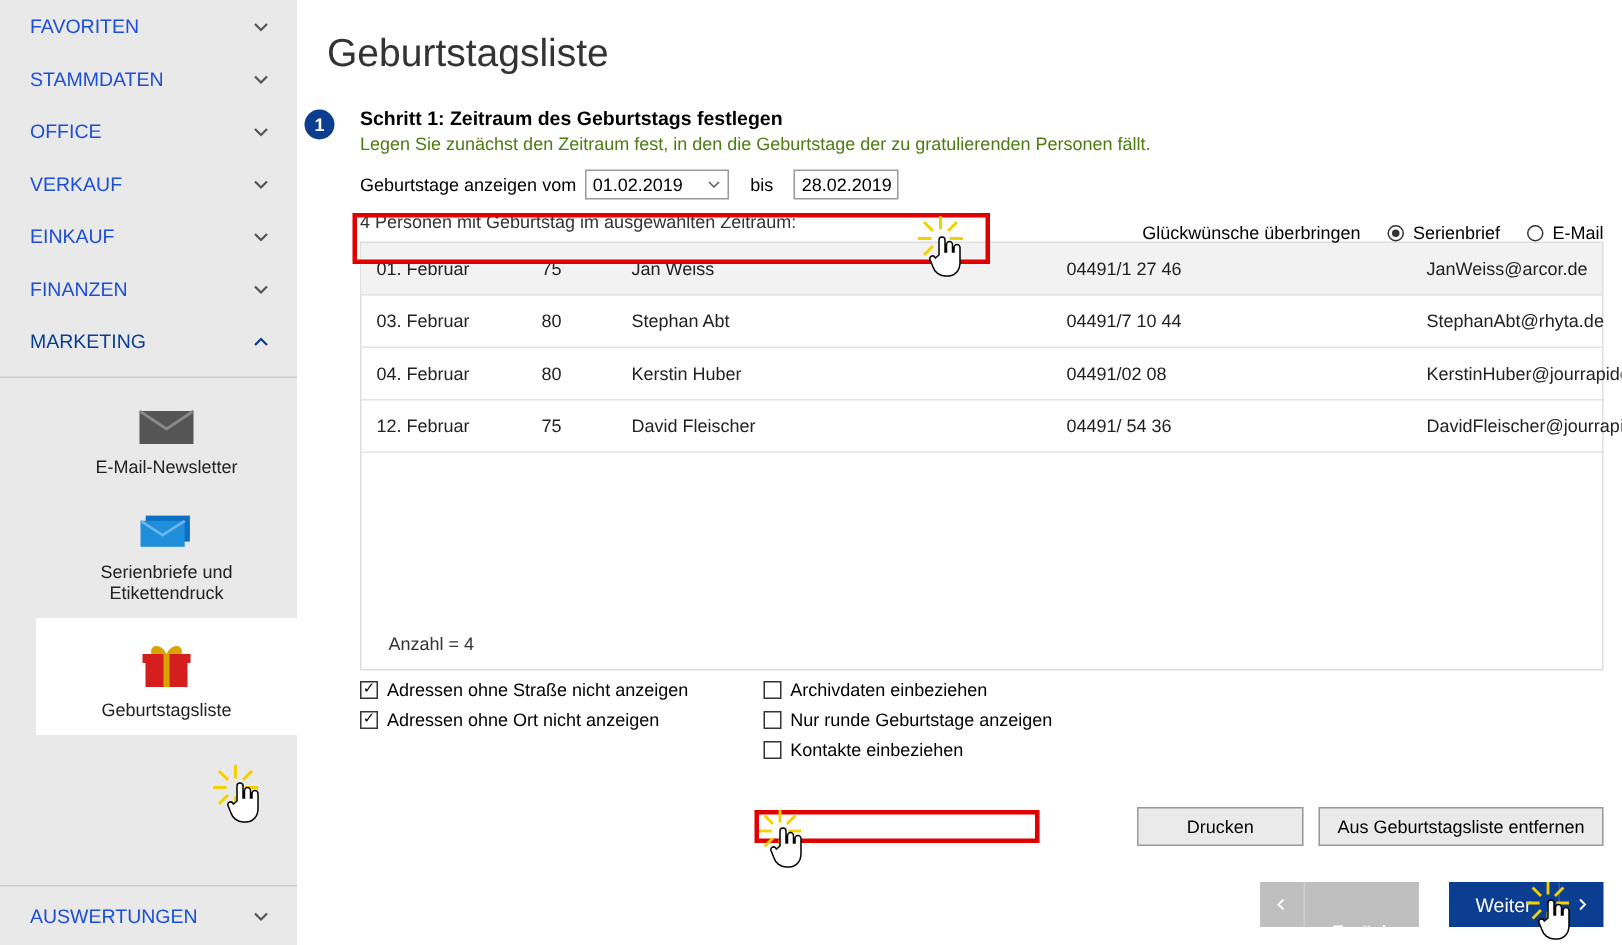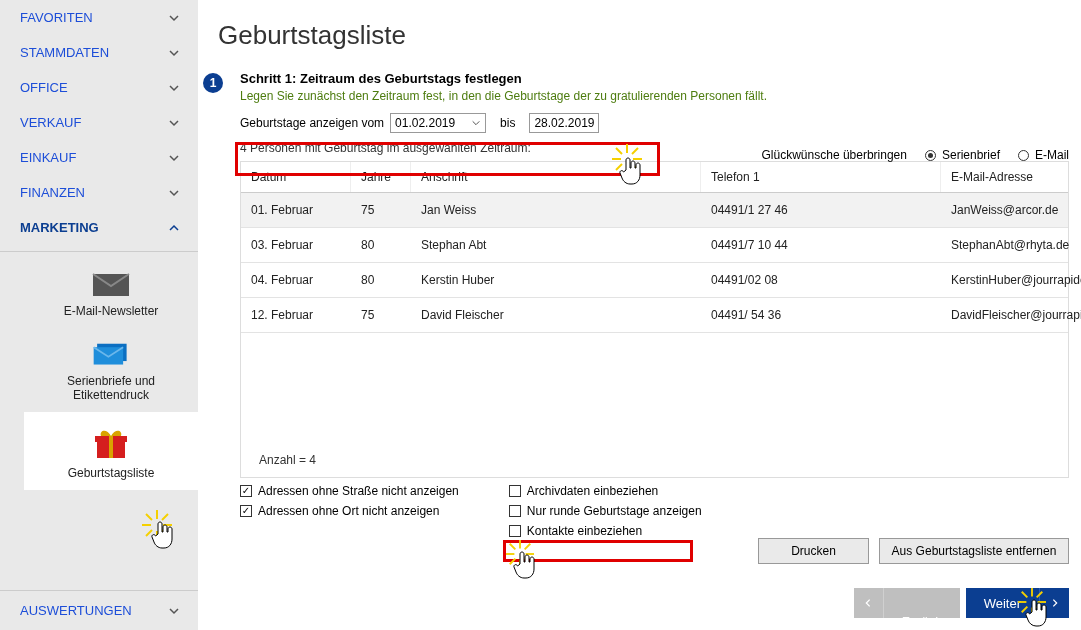--- a/index.html
+++ b/index.html
@@ -1,21 +1,21 @@
 <!DOCTYPE html>
 <html><head>
 <meta charset="utf-8">
 <style>
   * { box-sizing: border-box; margin: 0; padding: 0; font-family: "Segoe UI", Arial, sans-serif; }
   body { width: 1081px; height: 630px; background: #fff; overflow: hidden; position: relative; }
 
   
   .sidebar { position: absolute; left: 0; top: 0; width: 198px; height: 630px; background: #e9e9e9; }
   .nav-item { display: flex; align-items: center; justify-content: space-between; padding: 10px 18px 10px 20px; font-size: 13px; color: #1d4ed8; cursor: pointer; }
-  .nav-item.active { color: #0b3e91; font-weight: 700; }
+  .nav-item.active { color: #0b3e91; font-weight: 400; }
   .chevron { width: 12px; height: 12px; }
   .chevron svg { width: 12px; height: 12px; }
 
   .subnav { background: #e9e9e9; text-align: center; padding-left: 24px; }
   .subnav-item { padding: 14px 6px 10px; font-size: 12px; color: #222; cursor: pointer; }
   .subnav-item .icon { display: block; margin: 0 auto 6px; }
   .subnav-item.active { background: #fff; }
 
   .nav-bottom { position: absolute; bottom: 0; width: 100%; border-top: 1px solid #ccc; }
   .nav-item.bottom { padding: 12px 18px 12px 20px; }
@@ -62,21 +62,21 @@
 
   .action-buttons { position: absolute; right: 12px; top: 538px; display: flex; gap: 10px; }
   .btn { height: 26px; border: 1px solid #999; background: #eaeaea; font-size: 12px; display: inline-flex; align-items: center; justify-content: center; cursor: pointer; }
   .btn.print { width: 111px; }
   .btn.remove { width: 190px; }
 
   .wizard-buttons { position: absolute; right: 12px; bottom: 12px; display: flex; gap: 0; }
   .wiz-back { height: 30px; display: inline-flex; align-items: center; background: #bfbfbf; color: #fff; font-size: 13px; }
   .wiz-back .arrow { width: 30px; display: flex; align-items: center; justify-content: center; border-right: 1px solid #d0d0d0; height: 100%; }
   .wiz-back .lbl { padding: 0 18px; margin-top: 37px; }
-  .wiz-next { height: 30px; display: inline-flex; align-items: center; background: #0b3e91; color: #fff; font-size: 13px; margin-left: 6px; cursor: pointer; }
+  .wiz-next { height: 30px; display: inline-flex; align-items: center; background: #0b3e91; color: #fff; font-size: 13px; margin-left: 20px; cursor: pointer; }
   .wiz-next .lbl { padding: 0 18px; }
   .wiz-next .arrow { width: 30px; display: flex; align-items: center; justify-content: center; border-left: 1px solid #2a5bb0; height: 100%; }
 
   
   .cursor { position: absolute; z-index: 20; pointer-events: none; }
   .spark { position: absolute; z-index: 19; pointer-events: none; }
 
   .divider { height: 1px; background: #ccc; margin: 6px 0; }
 
   
@@ -200,27 +200,20 @@
     </span>
     <span class="radio">
       <span class="circ"></span>
       <span>E-Mail</span>
     </span>
   </div>
 
   <div class="count-text">4 Personen mit Geburtstag im ausgewählten Zeitraum:</div>
 
   <div class="grid">
-    <div class="grid-head">
-      <div class="cell">Datum</div>
-      <div class="cell">Jahre</div>
-      <div class="cell">Anschrift</div>
-      <div class="cell">Telefon 1</div>
-      <div class="cell">E-Mail-Adresse</div>
-    </div>
     <div class="grid-body">
       <div class="grid-row">
         <div class="cell">01. Februar</div>
         <div class="cell">75</div>
         <div class="cell">Jan Weiss</div>
         <div class="cell">04491/1 27 46</div>
         <div class="cell">JanWeiss@arcor.de</div>
       </div>
       <div class="grid-row">
         <div class="cell">03. Februar</div>

